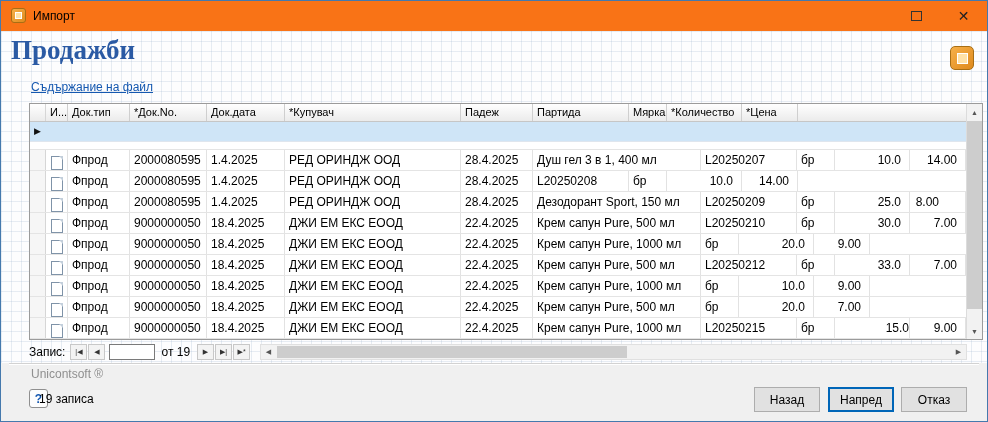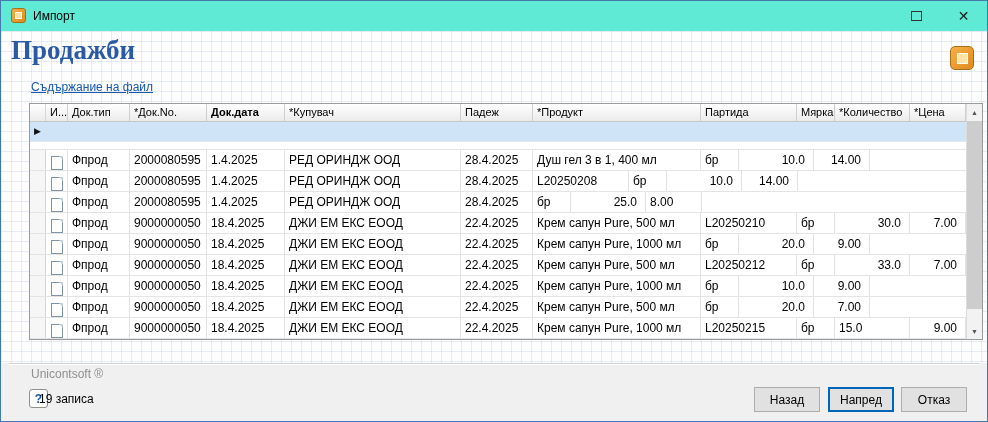--- a/index.html
+++ b/index.html
@@ -1,20 +1,20 @@
 <!DOCTYPE html>
 <html><head>
 <meta charset="utf-8">
 <style>
   html,body{margin:0;padding:0;width:988px;height:422px;overflow:hidden;
     font-family:"Liberation Sans",sans-serif;font-size:12px;color:#000;background:#fff;}
   .window{position:relative;width:986px;height:420px;border:1px solid #4579ad;background:#fff;overflow:hidden;}
 
   
-  .titlebar{position:absolute;top:0;left:0;right:0;height:30px;background:#5eead4;}
+  .titlebar{position:absolute;top:0;left:0;right:0;height:30px;background:#f97316;}
   .app-icon{position:absolute;left:10px;top:7px;width:15px;height:15px;border-radius:3px;
     background:linear-gradient(135deg,#f6b049,#df8a1d);border:1px solid #a86e14;
     display:flex;align-items:center;justify-content:center;box-sizing:border-box;}
   .app-icon-inner{width:5px;height:5px;background:#ffe2a8;border:1px solid #fff;}
   .title-text{position:absolute;left:32px;top:0;line-height:30px;font-size:12px;}
   .win-btn{position:absolute;top:0;width:47px;height:30px;display:flex;align-items:center;justify-content:center;cursor:pointer;}
   .win-btn.max{right:47px;}
   .win-btn.close{right:0;font-size:14px;color:#222;}
   .max-glyph{width:9px;height:8px;border:1px solid #333;}
 
@@ -106,24 +106,23 @@
         <span class="logo-inner"></span>
       </div>
     <a class="file-link">Съдържание на файл</a>
 
     <div class="grid">
       <div class="grid-header">
           <div class="gcell ghead gsel" style="width: 16px;"></div>
           <div class="gcell ghead" style="width: 22px;">И...</div>
           <div class="gcell ghead" style="width: 62px;">Док.тип</div>
           <div class="gcell ghead" style="width: 77px;">*Док.No.</div>
-          <div class="gcell ghead" style="width: 78px; font-weight: bold;">Док.дата</div>
+          <div class="gcell ghead" style="width: 78px;">Док.дата</div>
           <div class="gcell ghead" style="width: 176px;">*Купувач</div>
           <div class="gcell ghead" style="width: 72px;">Падеж</div>
-          <div class="gcell ghead" style="width: 168px;">*Продукт</div>
           <div class="gcell ghead" style="width: 96px;">Партида</div>
           <div class="gcell ghead" style="width: 38px;">Мярка</div>
           <div class="gcell ghead" style="width: 75px;">*Количество</div>
           <div class="gcell ghead" style="width: 56px;">*Цена</div>
         </div>
       <div class="row-new">
         <span class="marker">▶</span>
       </div>
       <div class="row-spacer"></div>
       <div>
@@ -131,20 +130,21 @@
             <div class="gcell gsel" style="width: 16px;"></div>
             <div class="gcell" style="width: 22px;">
               <div class="doc-icon"></div>
             </div>
             <div class="gcell" style="width: 62px;">Фпрод</div>
             <div class="gcell" style="width: 77px;">2000080595</div>
             <div class="gcell" style="width: 78px;">1.4.2025</div>
             <div class="gcell" style="width: 176px;">РЕД ОРИНДЖ ООД</div>
             <div class="gcell" style="width: 72px;">28.4.2025</div>
             <div class="gcell" style="width: 168px;">Душ гел 3 в 1, 400 мл</div>
+            <div class="gcell" style="width: 96px;">L20250207</div>
             <div class="gcell" style="width: 38px;">бр</div>
             <div class="gcell" style="width: 75px; text-align: right; padding-right: 8px;">10.0</div>
             <div class="gcell" style="width: 56px; text-align: right; padding-right: 8px;">14.00</div>
           </div>
           <div class="grow">
             <div class="gcell gsel" style="width: 16px;"></div>
             <div class="gcell" style="width: 22px;">
               <div class="doc-icon"></div>
             </div>
             <div class="gcell" style="width: 62px;">Фпрод</div>
@@ -160,23 +160,25 @@
           <div class="grow">
             <div class="gcell gsel" style="width: 16px;"></div>
             <div class="gcell" style="width: 22px;">
               <div class="doc-icon"></div>
             </div>
             <div class="gcell" style="width: 62px;">Фпрод</div>
             <div class="gcell" style="width: 77px;">2000080595</div>
             <div class="gcell" style="width: 78px;">1.4.2025</div>
             <div class="gcell" style="width: 176px;">РЕД ОРИНДЖ ООД</div>
             <div class="gcell" style="width: 72px;">28.4.2025</div>
+            <div class="gcell" style="width: 168px;">Дезодорант Sport, 150 мл</div>
+            <div class="gcell" style="width: 96px;">L20250209</div>
             <div class="gcell" style="width: 38px;">бр</div>
             <div class="gcell" style="width: 75px; text-align: right; padding-right: 8px;">25.0</div>
-            <div class="gcell" style="width: 56px; padding-right: 20px;">8.00</div>
+            <div class="gcell" style="width: 56px; text-align: right; padding-right: 26px;">8.00</div>
           </div>
           <div class="grow">
             <div class="gcell gsel" style="width: 16px;"></div>
             <div class="gcell" style="width: 22px;">
               <div class="doc-icon"></div>
             </div>
             <div class="gcell" style="width: 62px;">Фпрод</div>
             <div class="gcell" style="width: 77px;">9000000050</div>
             <div class="gcell" style="width: 78px;">18.4.2025</div>
             <div class="gcell" style="width: 176px;">ДЖИ ЕМ ЕКС ЕООД</div>
@@ -254,31 +256,46 @@
               <div class="doc-icon"></div>
             </div>
             <div class="gcell" style="width: 62px;">Фпрод</div>
             <div class="gcell" style="width: 77px;">9000000050</div>
             <div class="gcell" style="width: 78px;">18.4.2025</div>
             <div class="gcell" style="width: 176px;">ДЖИ ЕМ ЕКС ЕООД</div>
             <div class="gcell" style="width: 72px;">22.4.2025</div>
             <div class="gcell" style="width: 168px;">Крем сапун Pure, 1000 мл</div>
             <div class="gcell" style="width: 96px;">L20250215</div>
             <div class="gcell" style="width: 38px;">бр</div>
-            <div class="gcell" style="width: 75px; text-align: left; padding-right: 13px;">15.0</div>
+            <div class="gcell" style="width: 75px; text-align: right; padding-right: 0;">15.0</div>
             <div class="gcell" style="width: 56px; text-align: right; padding-right: 8px;">9.00</div>
           </div>
         </div>
       <div class="vscroll">
         <div class="v-arrow up">▲</div>
         <div class="v-thumb"></div>
         <div class="v-arrow down">▼</div>
       </div>
     </div>
 
+    <div class="nav-strip">
+      <span class="nav-label">Запис:</span>
+      <div class="nav-btn">|◀</div>
+      <div class="nav-btn">◀</div>
+      <input class="nav-input" value="" style="">
+      <span class="nav-of">от 19</span>
+      <div class="nav-btn">▶</div>
+      <div class="nav-btn">▶|</div>
+      <div class="nav-btn">▶*</div>
+      <div class="hscroll">
+        <div class="h-arrow left">◀</div>
+        <div class="h-thumb"></div>
+        <div class="h-arrow right">▶</div>
+      </div>
+    </div>
   </div>
 
   <div class="bottom">
     <div class="brand">Unicontsoft ®</div>
     <div class="help-btn">
         <span class="help-q">?</span>
       </div>
     <div class="rec-count">19 записа</div>
     <button class="btn back">Назад</button>
     <button class="btn next">Напред</button>

